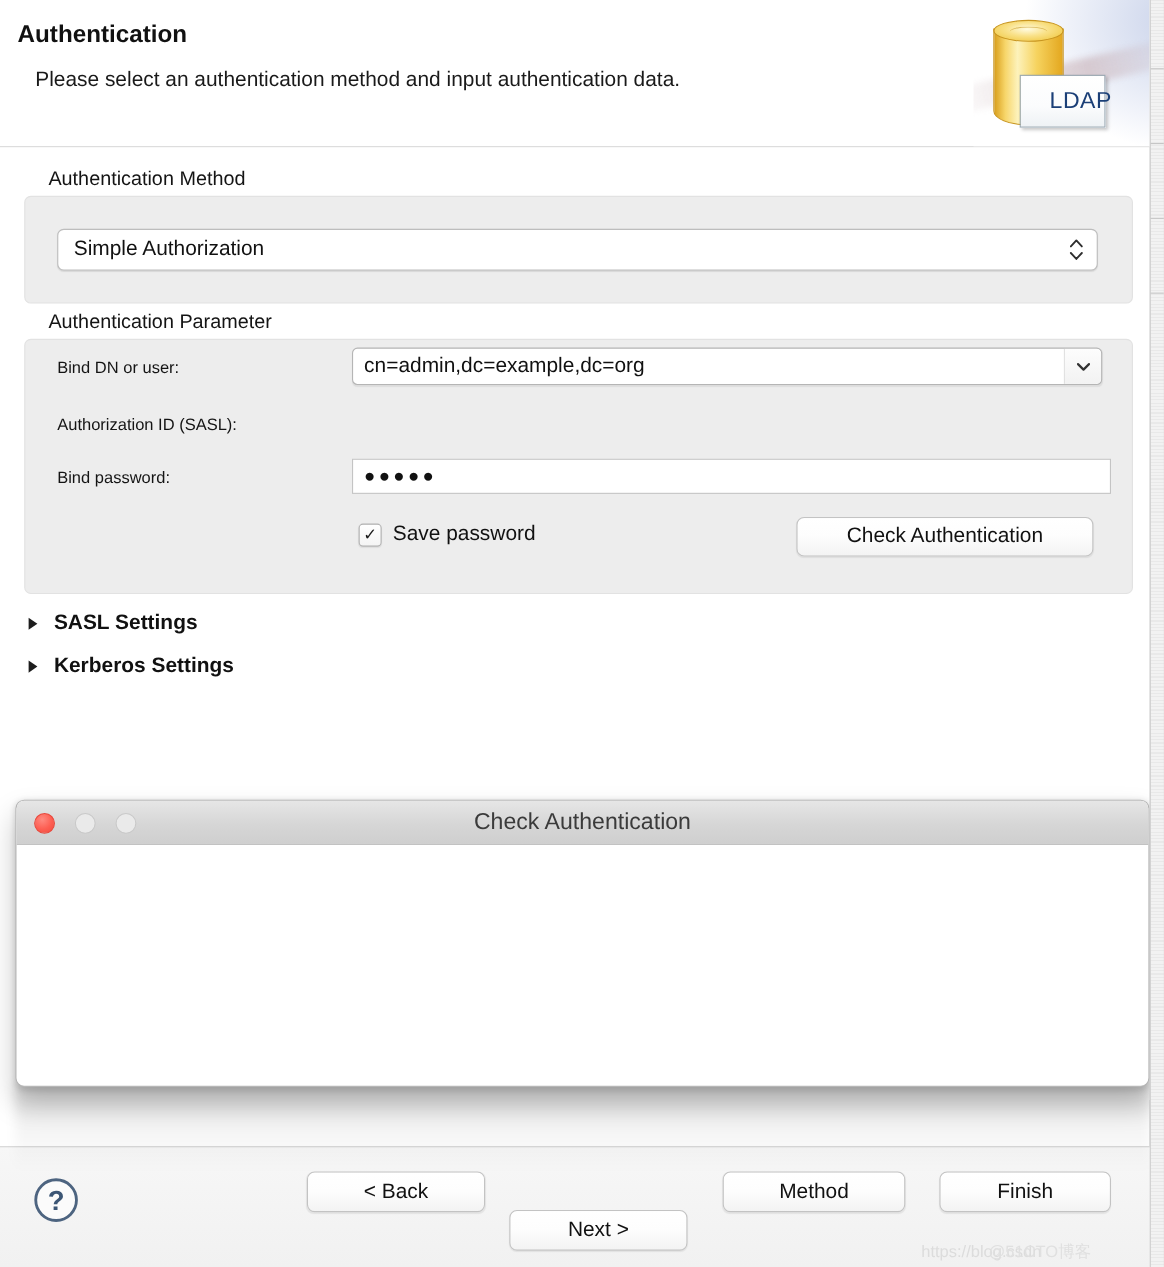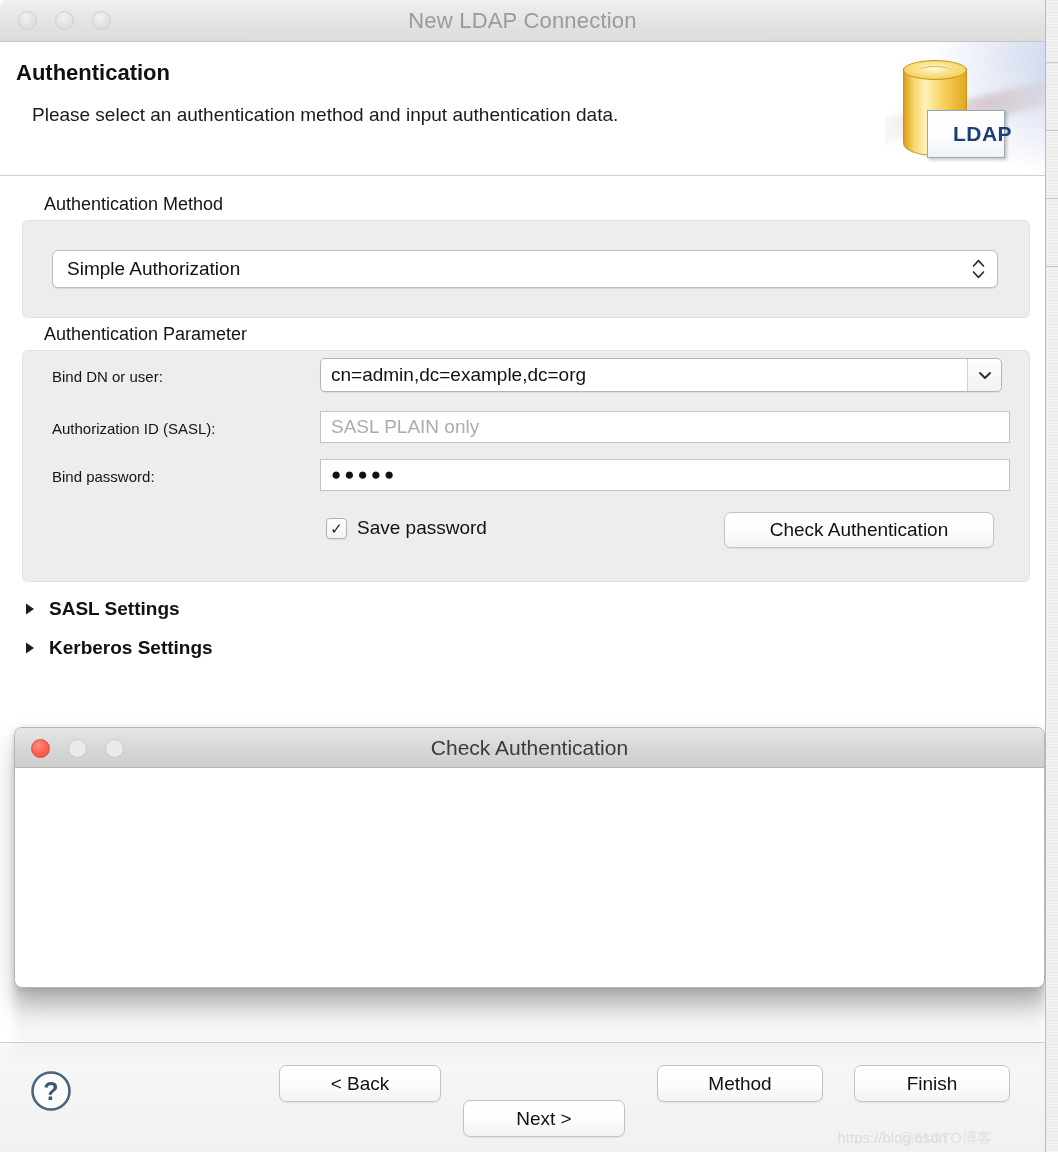--- a/index.html
+++ b/index.html
@@ -101,21 +101,21 @@
     border-radius: 50%; border-top: 1px solid rgba(190,140,20,.55);
   }
   .ldap-card {
     position: absolute; left: 28px; top: 54px; width: 78px; height: 48px;
     background: linear-gradient(to bottom, #ffffff 0%, #fbfcfd 60%, #eef2f5 100%);
     border: 1px solid #9aa8b2;
     box-shadow: 2px 2px 3px rgba(0,0,0,.22);
     display: flex; align-items: center; justify-content: center;
   }
   .ldap-card span {
-    font-size: 21px; font-weight: bold; color: #1b3f77; letter-spacing: .5px; margin-left: 33px;
+    font-size: 21px; font-weight: normal; color: #1b3f77; letter-spacing: .5px; margin-left: 33px;
   }
 
   
   #form-area { position: relative; height: 866px; background: #ffffff; }
 
   .groupbox { position: absolute; }
   .group-legend {
     position: absolute; left: 22px; top: 0;
     font-size: 18px; color: #141414;
   }
@@ -269,28 +269,20 @@
 
 <div id="bg-window">
   <div class="bgline" style="top:62px"></div>
   <div class="bgline" style="top:130px"></div>
   <div class="bgline" style="top:198px"></div>
   <div class="bgline" style="top:266px"></div>
 </div>
 
 <div id="main-window">
 
-  <div id="titlebar">
-    <div class="lights">
-      <div class="light"></div>
-      <div class="light"></div>
-      <div class="light"></div>
-    </div>
-    <div id="window-title">New LDAP Connection</div>
-  </div>
 
   <div id="header">
     <div id="header-title">Authentication</div>
     <div id="header-desc">Please select an authentication method and input authentication data.</div>
     <div id="header-art">
       <div class="swoosh"></div>
       <div id="ldap-icon">
         <div class="db-body"></div>
         <div class="db-top"></div>
         <div class="ldap-card">
@@ -326,21 +318,20 @@
       <div class="combo-field" style="left:298px; top:34px; width:682px; height:34px;">
         <div class="cf-text">cn=admin,dc=example,dc=org</div>
         <div class="cf-btn">
           <svg width="14" height="9" viewBox="0 0 14 9">
               <path d="M2 2 L7 7 L12 2" fill="none" stroke="#333" stroke-width="2" stroke-linecap="round" stroke-linejoin="round"></path>
             </svg>
         </div>
       </div>
 
       <div class="field-label" style="left:30px; top:96px;">Authorization ID (SASL):</div>
-      <div class="text-field placeholder" style="left:298px; top:87px; width:690px; height:32px;">SASL PLAIN only</div>
 
       <div class="field-label" style="left:30px; top:144px;">Bind password:</div>
       <div class="text-field" style="left:298px; top:135px; width:690px; height:32px;">
         <span class="pwd-dots">●●●●●</span>
       </div>
 
       <div class="checkrow" style="left:304px; top:193px;">
         <div class="checkbox">
           <span style="font-size:15px;color:#1a1a1a;line-height:1;">✓</span>
         </div>

